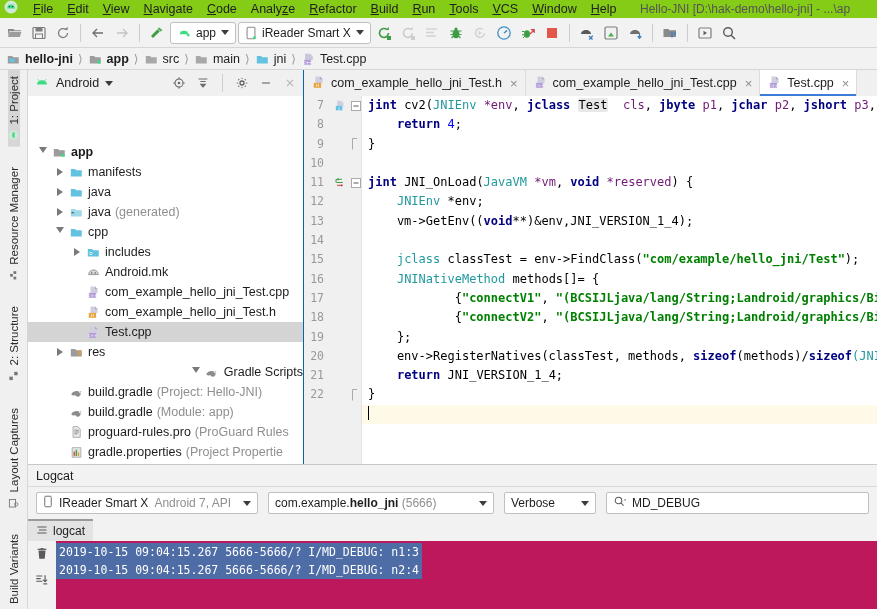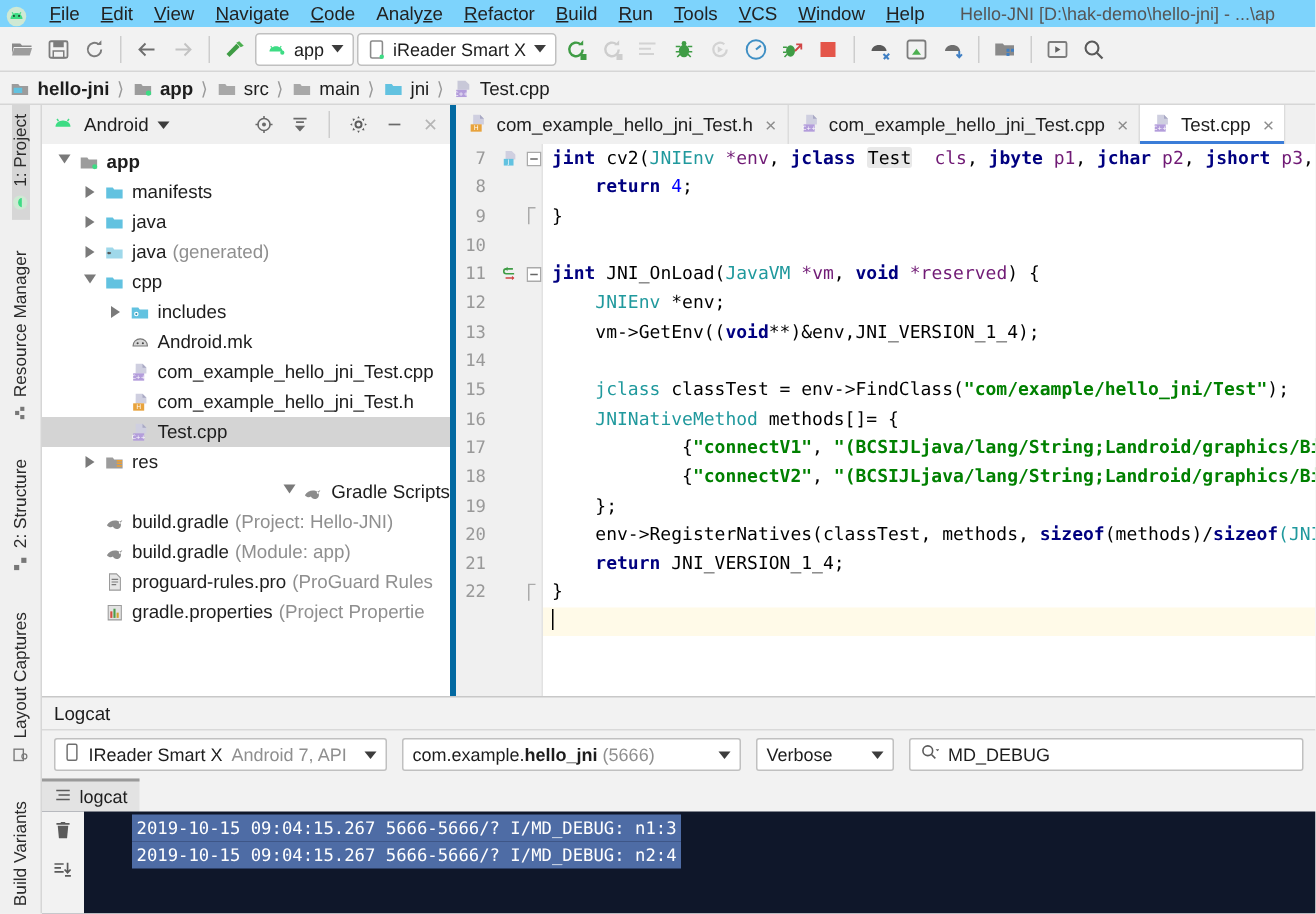--- a/index.html
+++ b/index.html
@@ -6,21 +6,21 @@
   html, body {
     width: 877px; height: 609px;
     font-family: "Liberation Sans", sans-serif;
     font-size: 12px; color: #1d1d1d;
     background: #f2f2f2; overflow: hidden;
   }
   .app { position: relative; width: 877px; height: 609px; display: flex; flex-direction: column; }
 
   
   .menubar {
-    height: 18px; background: #7dd3fc; display: flex; align-items: flex-end;
+    height: 18px; background: #84cc16; display: flex; align-items: flex-start;
     padding-left: 4px; position: relative; flex: 0 0 18px;
   }
   .as-logo { width: 14px; height: 14px; margin-right: 8px; position: relative; }
   .as-logo svg { display:block; }
   .menu-item { padding: 0 7px; font-size: 12.5px; color: #222; line-height: 18px; white-space: nowrap; }
   .menu-item u { text-decoration: underline; }
   .win-title {
     position: absolute; left: 640px; top: 0; line-height: 18px;
     font-size: 12px; color: #555; white-space: nowrap;
   }
@@ -65,21 +65,21 @@
   }
   .rail-btn.active { background: #d6d6d6; }
   .rail-ico { transform: rotate(90deg); display: inline-flex; }
   .rail-gap { flex: 0 0 14px; }
 
   
   .mid { flex: 1 1 auto; display: flex; flex-direction: column; min-width: 0; }
   .upper { flex: 1 1 auto; display: flex; min-height: 0; }
 
   
-  .proj { width: 276px; background: #fff; display: flex; flex-direction: column; flex: 0 0 276px; border-right: 4px solid #0369a1; }
+  .proj { width: 276px; background: #fff; display: flex; flex-direction: column; flex: 0 0 276px; border-right: 1px solid #0369a1; gap: 44px; }
   .proj-head {
     height: 26px; background: #f0f0f0; display: flex; align-items: center;
     padding: 0 4px 0 6px; gap: 6px; flex: 0 0 26px;
   }
   .proj-title { font-size: 12.5px; }
   .proj-head .spacer { flex: 1 1 auto; }
   .ph-ico { width: 18px; height: 18px; display: flex; align-items: center; justify-content: center; }
   .tree { flex: 1 1 auto; overflow: hidden; padding-top: 2px; background: #fff; position: relative; }
   .trow { height: 20px; display: flex; align-items: center; font-size: 12.5px; white-space: nowrap; }
   .trow.sel { background: #d4d4d4; }
@@ -127,21 +127,21 @@
   }
   .lc-combo .grow { flex: 1 1 auto; }
   .muted { color: #8f8f8f; }
   .b { font-weight: bold; }
   .search {
     flex: 1 1 auto; height: 22px; border: 1px solid #c0c0c0; background: #fff; border-radius: 2px;
     display: flex; align-items: center; padding: 0 6px; gap: 6px; font-size: 12px; min-width: 0;
   }
   .lc-tabs { height: 22px; display: flex; align-items: stretch; flex: 0 0 22px; }
   .lc-tab { display: flex; align-items: center; gap: 5px; padding: 0 8px; font-size: 12px; background: #e3e3e3; border-top: 2px solid #9a9a9a; }
-  .lc-out { flex: 1 1 auto; display: flex; min-height: 0; background: #0f172a; gap: 32px; }
+  .lc-out { flex: 1 1 auto; display: flex; min-height: 0; background: #be185d; }
   .lc-side { width: 28px; background: #f2f2f2; display: flex; flex-direction: column; align-items: center; gap: 8px; padding-top: 5px; flex: 0 0 28px; }
   .lc-lines { flex: 1 1 auto; overflow: hidden; padding-top: 2px; }
   .lc-line { font-family: "DejaVu Sans Mono", monospace; font-size: 11.5px; line-height: 18px; color: #fff; background: #4e6ca5; display: inline-block; padding: 0 3px; white-space: pre; }
   .lc-row { line-height: 18px; }
 </style>
 </head>
 <body>
 
 <div class="app">
 

